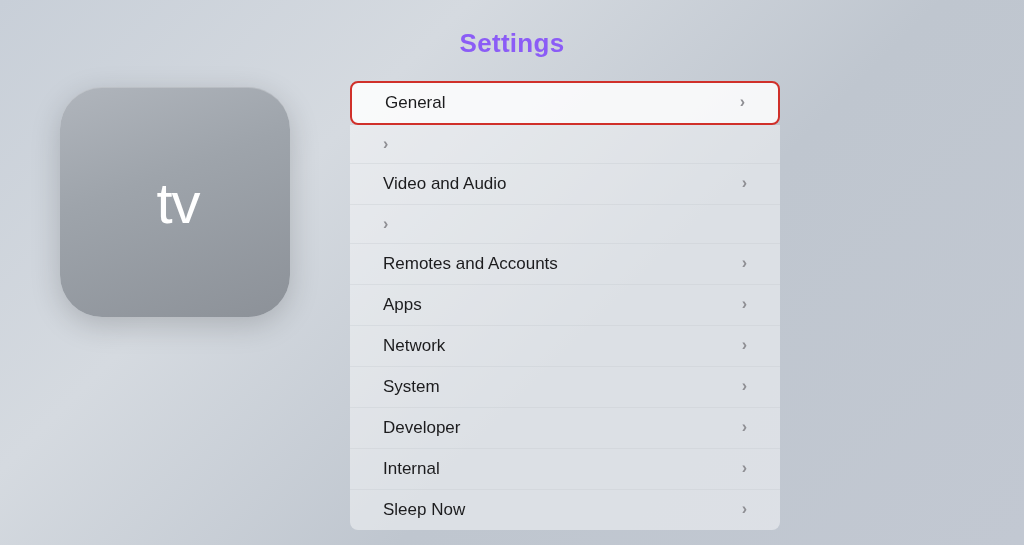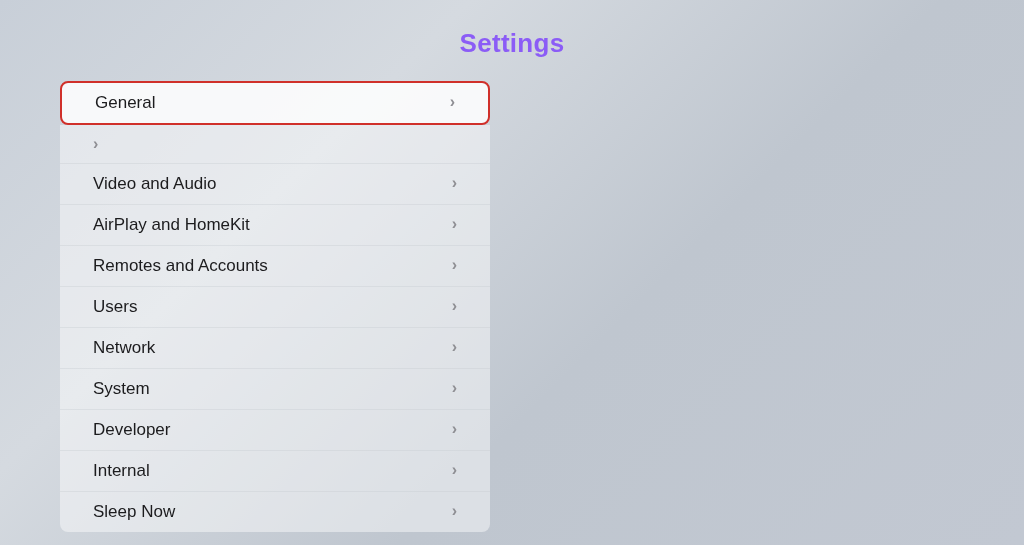--- a/index.html
+++ b/index.html
@@ -123,49 +123,54 @@
       font-weight: 500;
     }
   </style>
 </head>
 <body>
 
 <h1 class="page-title">Settings</h1>
 
 <div class="content-area">
 
+  <div class="apple-tv-icon">
+    <div class="apple-tv-text">
+      <span class="apple-logo"></span>
+      <span class="tv-text">tv</span>
+    </div>
+  </div>
 
   <div class="settings-list">
 
     <div class="settings-item selected">
       <span class="item-label">General</span>
       <span class="chevron">›</span>
     </div>
 
     <div class="settings-item">
       <span class="chevron">›</span>
     </div>
 
     <div class="settings-item">
       <span class="item-label">Video and Audio</span>
       <span class="chevron">›</span>
     </div>
 
     <div class="settings-item">
-      <span class="item-label">AirPlay and HomeKit</span>
       <span class="chevron">›</span>
     </div>
 
     <div class="settings-item">
       <span class="item-label">Remotes and Accounts</span>
       <span class="chevron">›</span>
     </div>
 
     <div class="settings-item">
-      <span class="item-label">Users</span>
+      <span class="item-label">Apps</span>
       <span class="chevron">›</span>
     </div>
 
     <div class="settings-item">
       <span class="item-label">Network</span>
       <span class="chevron">›</span>
     </div>
 
     <div class="settings-item">
       <span class="item-label">System</span>

